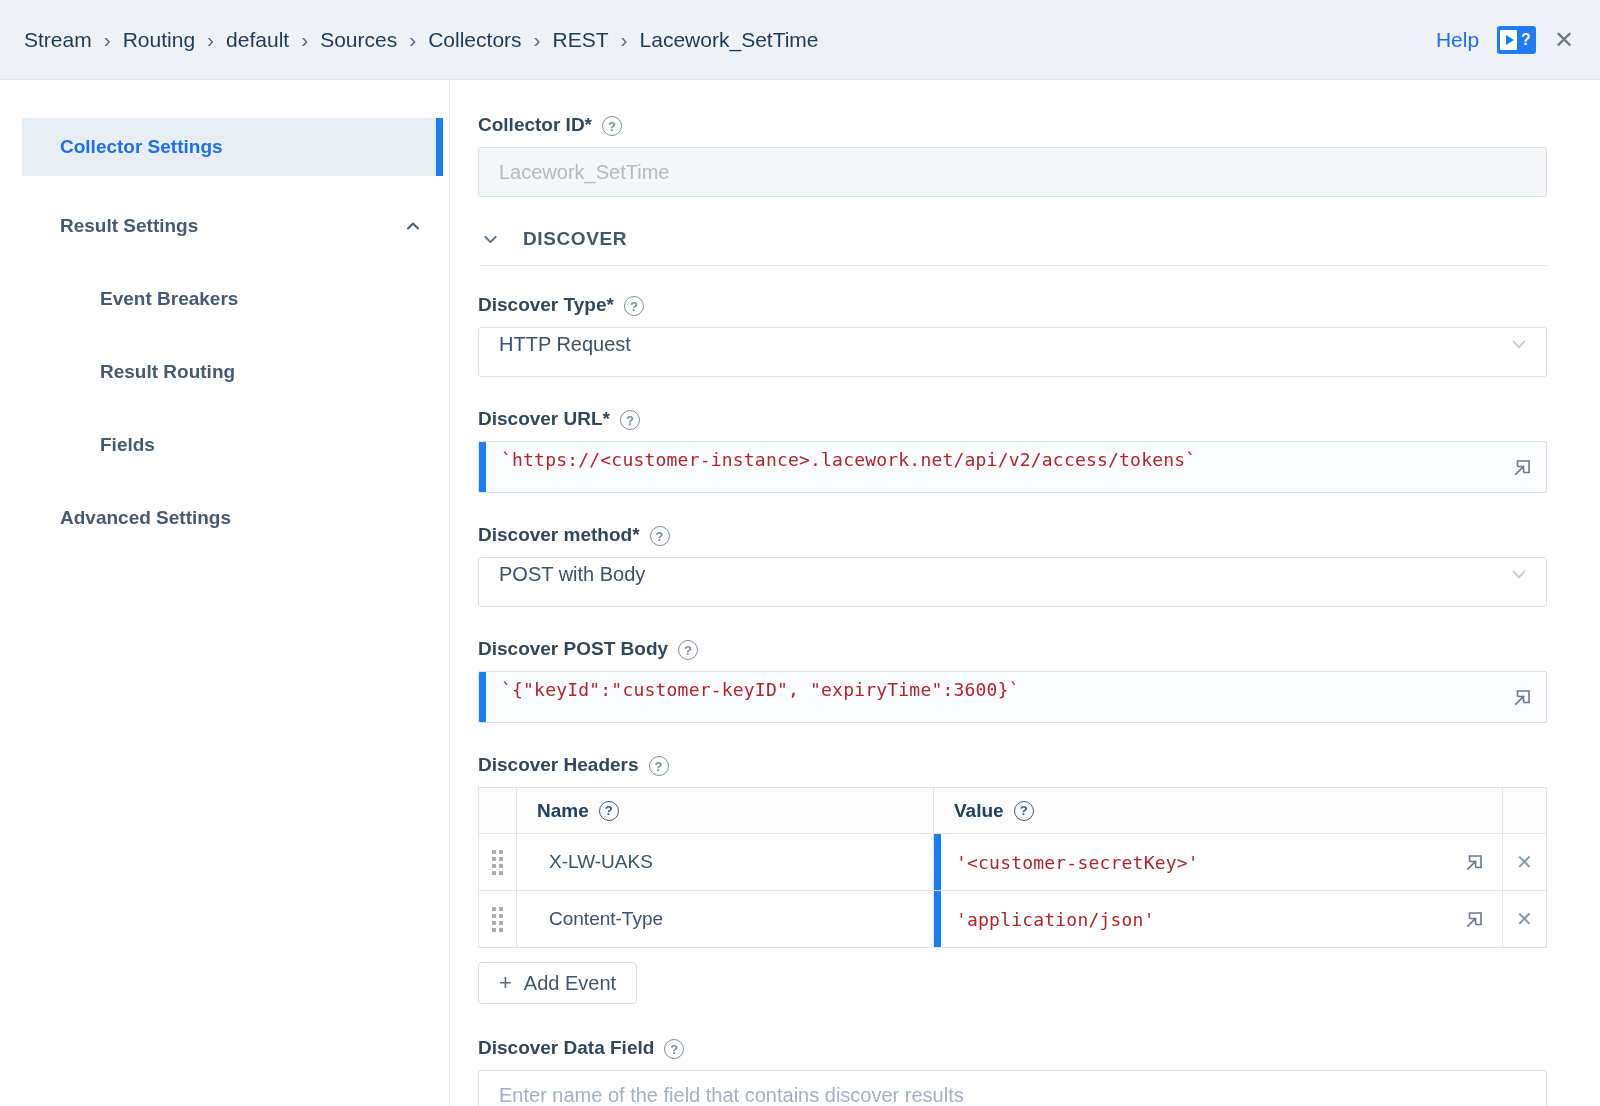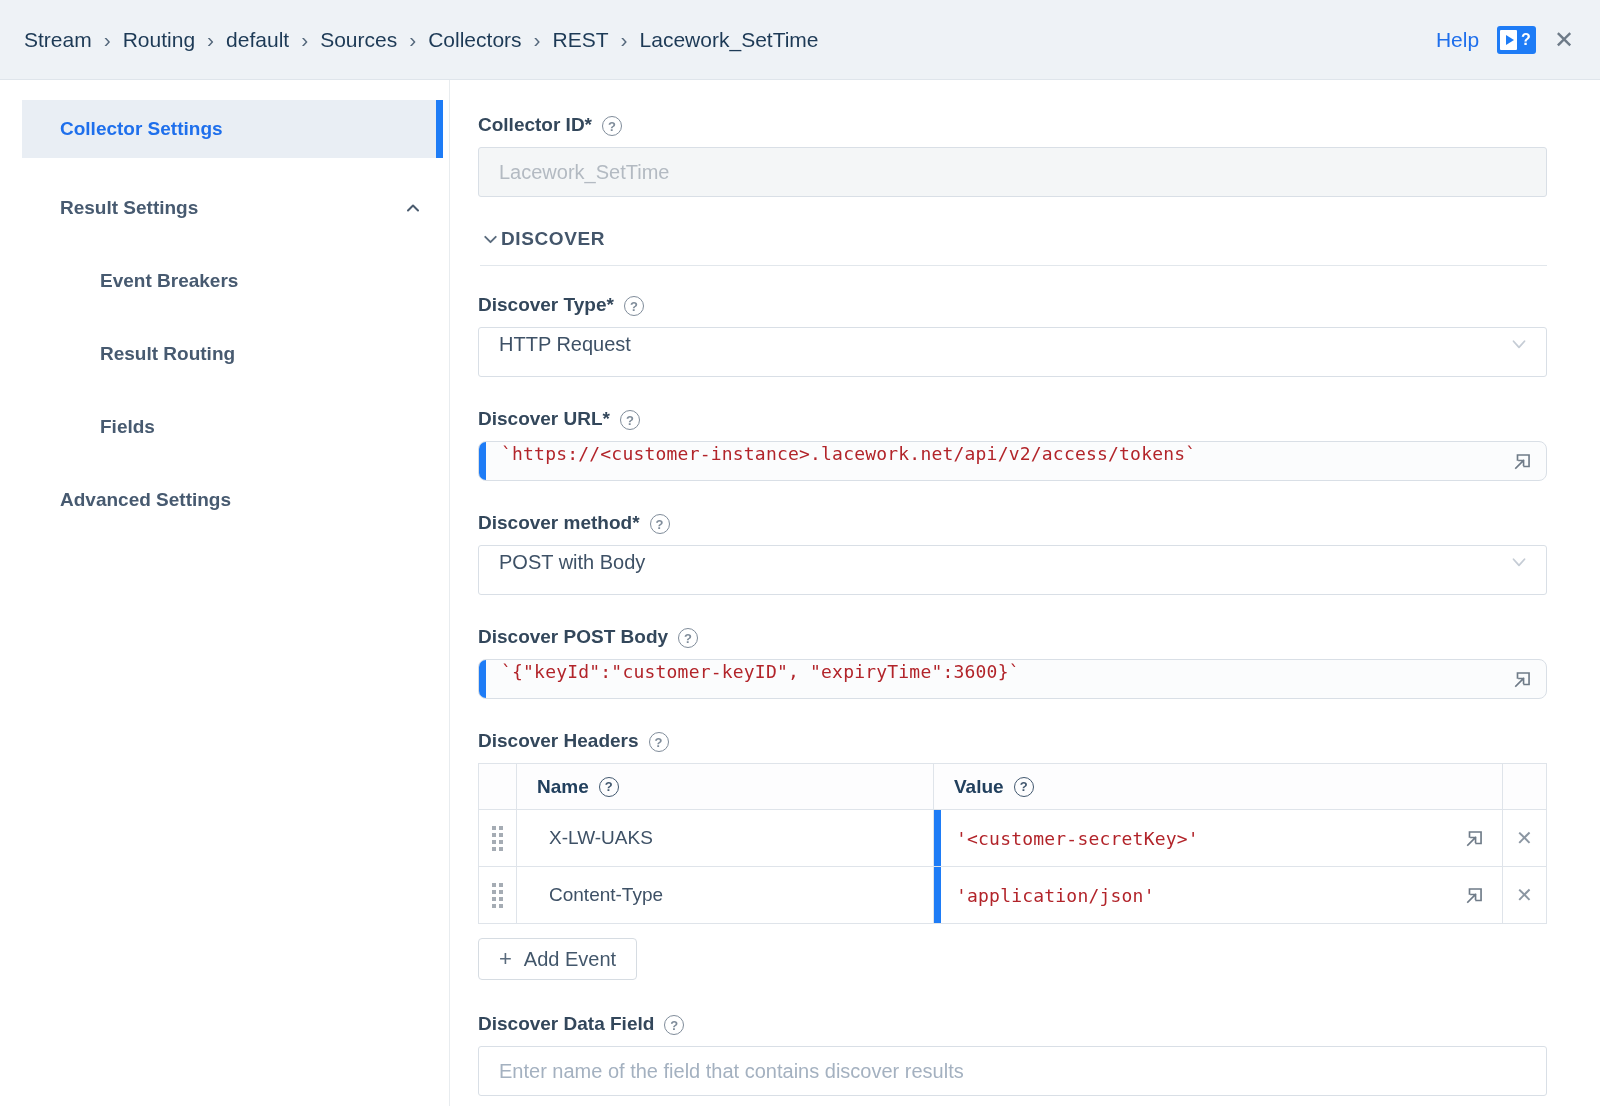--- a/index.html
+++ b/index.html
@@ -31,21 +31,21 @@
     border-left: 8px solid #1e7cf6; border-top: 5px solid transparent; border-bottom: 5px solid transparent;
     margin-left: 2px;
   }
   .doc-q { color: #fff; font-weight: 700; font-size: 16px; margin-left: 4px; }
   .close-x { color: #6e7b88; font-size: 24px; line-height: 1; cursor: pointer; font-weight: 300; }
 
   
   .page { display: flex; height: 1026px; }
   .sidebar {
     width: 450px; flex: 0 0 450px; border-right: 1px solid #e8ecef;
-    padding-top: 20px;
+    padding-top: 38px;
   }
   .side-item {
     margin-left: 22px; width: 421px; height: 52px;
     display: flex; align-items: center; padding-left: 38px; padding-right: 20px;
     font-size: 19px; font-weight: 600; color: #475a70; cursor: pointer;
     position: relative; margin-bottom: 21px;
   }
   .side-item.active { background: #e9eef4; color: #1e6fec; height: 58px; margin-bottom: 24px; }
   .side-item.active::after {
     content: ""; position: absolute; right: 0; top: 0; bottom: 0; width: 7px; background: #1e7cf6;
@@ -70,36 +70,36 @@
     background: #fff; font-family: "Liberation Sans", sans-serif;
     font-size: 20px; color: #3e5166; padding: 0 20px; outline: none;
   }
   .text-input::placeholder { color: #a4b1c0; }
   .text-input:disabled { background: #f4f6f7; color: #b3bac2; -webkit-text-fill-color: #b3bac2; }
 
   .field-block { margin-bottom: 31px; }
 
   
   .section-hdr {
-    display: flex; align-items: flex-end; margin: 2px 0 0 2px;
+    display: flex; align-items: flex-end; gap: 22px; margin: 2px 0 0 2px;
     padding-bottom: 15px; border-bottom: 1px solid #e2e7ec; margin-bottom: 28px;
   }
   .section-title { font-size: 19px; font-weight: 700; letter-spacing: 0.6px; color: #44566b; cursor: pointer; }
 
   
   .select {
     width: 100%; height: 50px; border: 1px solid #d9dfe6; border-radius: 3px; background: #fff;
     display: flex; align-items: center; justify-content: space-between;
     padding: 0 16px 16px 20px; cursor: pointer;
   }
   .select-value { font-size: 20px; color: #3e5166; }
 
   
   .codefield {
-    position: relative; width: 100%; height: 40px; border: 1px solid #d9dfe6; border-radius: 8px;
+    position: relative; width: 100%; height: 52px; border: 1px solid #d9dfe6; border-radius: 2px;
     background: #fbfcfd; display: flex; align-items: center; padding: 0 50px 16px 22px; overflow: hidden;
   }
   .codebar { position: absolute; left: 0; top: 0; bottom: 0; width: 7px; background: #1e7cf6; }
   .codetext {
     font-family: "DejaVu Sans Mono", monospace; font-size: 18px; color: #b2242a;
     white-space: pre; letter-spacing: 0.2px;
   }
   .expand { position: absolute; right: 12px; top: 50%; transform: translateY(-50%); cursor: pointer; line-height: 0; }
 
   

